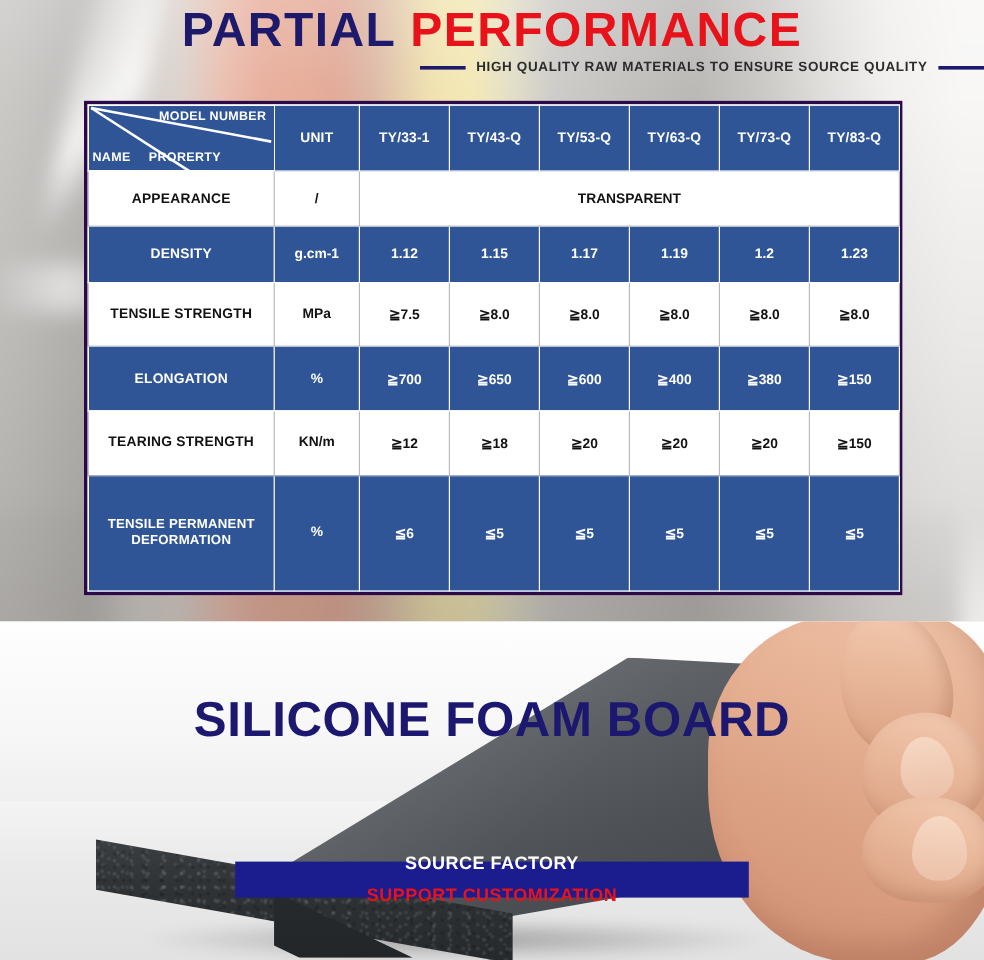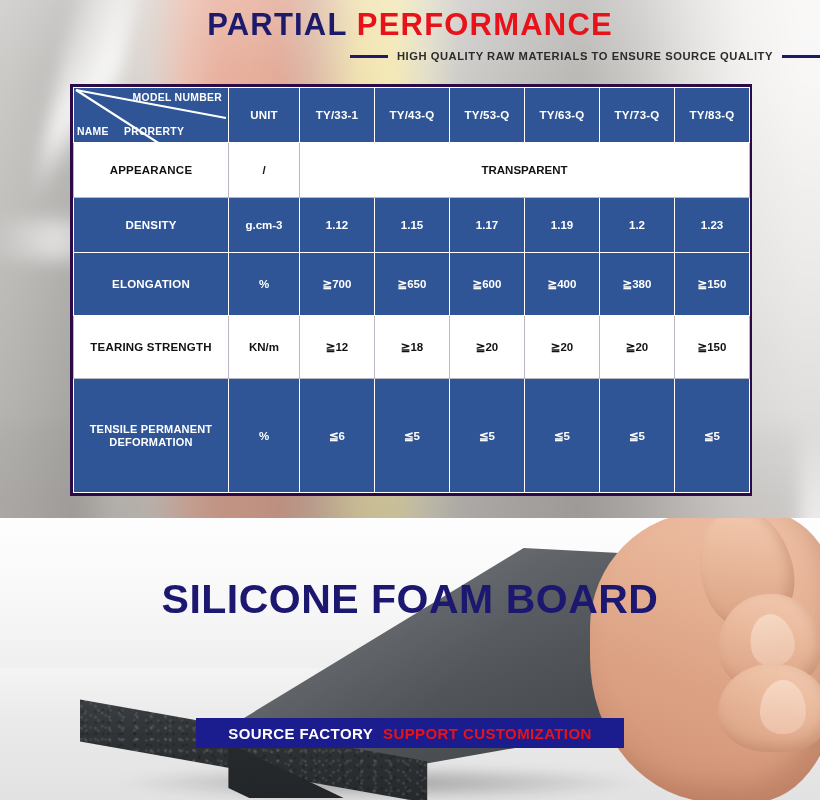--- a/index.html
+++ b/index.html
@@ -40,21 +40,21 @@
   .bg-dark-bot{
     position:absolute;left:0;bottom:0;width:820px;height:120px;
     background:linear-gradient(180deg,rgba(110,108,105,0) 0%,rgba(105,100,95,0.22) 70%,rgba(120,112,105,0.30) 100%);
     filter:blur(4px);
   }
   .bg-blurwrap{position:absolute;inset:-20px;filter:blur(7px);}
 
   
   .heading-wrap{position:absolute;left:0;top:8px;width:820px;text-align:center;z-index:5;}
   .main-title{
-    font-size:31px;font-weight:bold;letter-spacing:1.2px;line-height:34px;
+    font-size:40px;font-weight:bold;letter-spacing:1.2px;line-height:34px;
     white-space:nowrap;
   }
   .t-navy{color:#1e1a6b;}
   .t-red{color:#e8121a;}
   .sub-row{
     display:flex;align-items:center;justify-content:flex-end;gap:9px;margin-top:8px;
   }
   .sub-rule{display:block;width:38px;height:3px;background:#1e1a6b;}
   .subtitle{
     font-size:11.2px;font-weight:bold;color:#2b2b2b;letter-spacing:0.55px;white-space:nowrap;
@@ -167,20 +167,21 @@
 
   .bp-title{
     position:absolute;left:0;top:58px;width:820px;text-align:center;
     font-size:41px;font-weight:bold;color:#1c1870;letter-spacing:0.5px;
     white-space:nowrap;z-index:9;
   }
   .bp-banner{
     position:absolute;left:196px;top:718px;width:428px;height:30px;
     background:#1b1d8e;display:flex;align-items:center;justify-content:center;gap:10px;
     z-index:9;
+    flex-direction:column;
   }
   .bp-banner span{font-size:15px;font-weight:bold;letter-spacing:.4px;white-space:nowrap;}
   .bb-white{color:#ffffff;}
   .bb-red{color:#e8121a;}
 </style>
 </head>
 <body>
 
 <div class="page">
 
@@ -235,29 +236,39 @@
           </tr>
 
           <tr class="white">
             <td class="rowlabel">APPEARANCE</td>
             <td class="unitcell">/</td>
             <td class="transp" colspan="6">TRANSPARENT</td>
           </tr>
 
           <tr class="blue">
             <td class="rowlabel">DENSITY</td>
-            <td class="unitcell">g.cm-3</td>
+            <td class="unitcell">g.cm-1</td>
             <td class="val">1.12</td>
             <td class="val">1.15</td>
             <td class="val">1.17</td>
             <td class="val">1.19</td>
             <td class="val">1.2</td>
             <td class="val">1.23</td>
           </tr>
 
+          <tr class="white">
+            <td class="rowlabel">TENSILE STRENGTH</td>
+            <td class="unitcell">MPa</td>
+            <td class="val">≧7.5</td>
+            <td class="val">≧8.0</td>
+            <td class="val">≧8.0</td>
+            <td class="val">≧8.0</td>
+            <td class="val">≧8.0</td>
+            <td class="val">≧8.0</td>
+          </tr>
 
           <tr class="blue">
             <td class="rowlabel">ELONGATION</td>
             <td class="unitcell">%</td>
             <td class="val">≧700</td>
             <td class="val">≧650</td>
             <td class="val">≧600</td>
             <td class="val">≧400</td>
             <td class="val">≧380</td>
             <td class="val">≧150</td>

